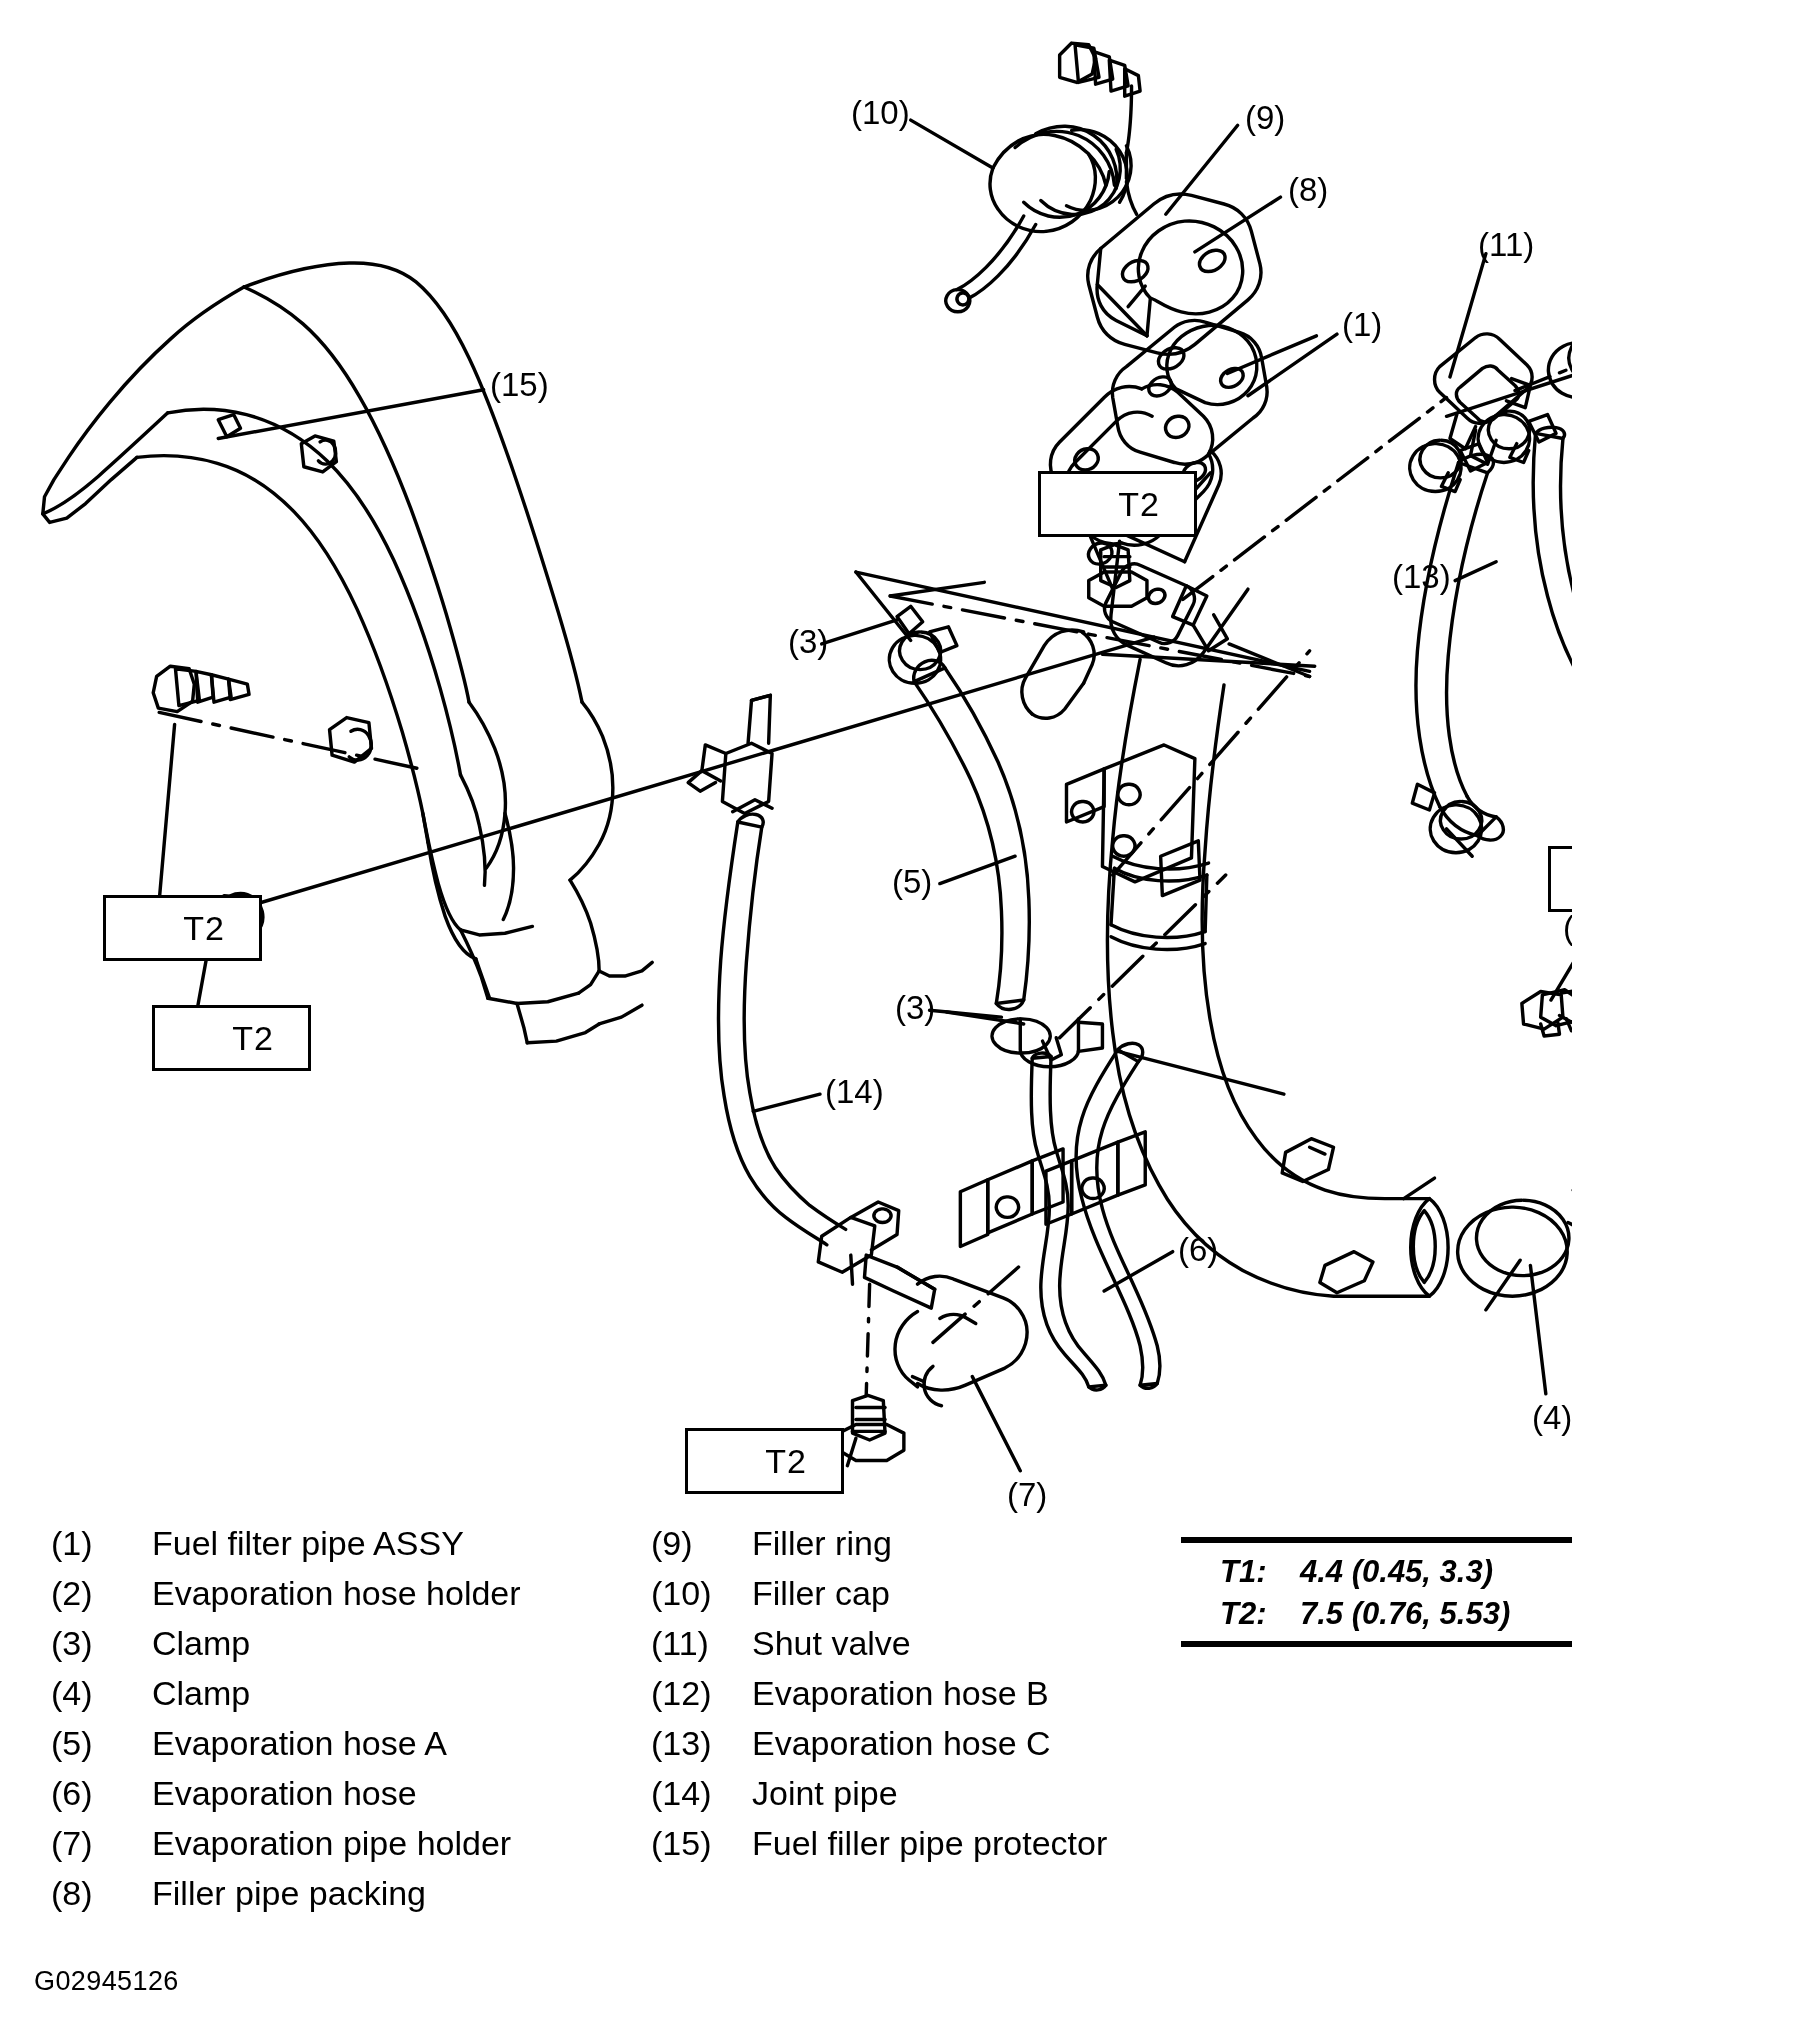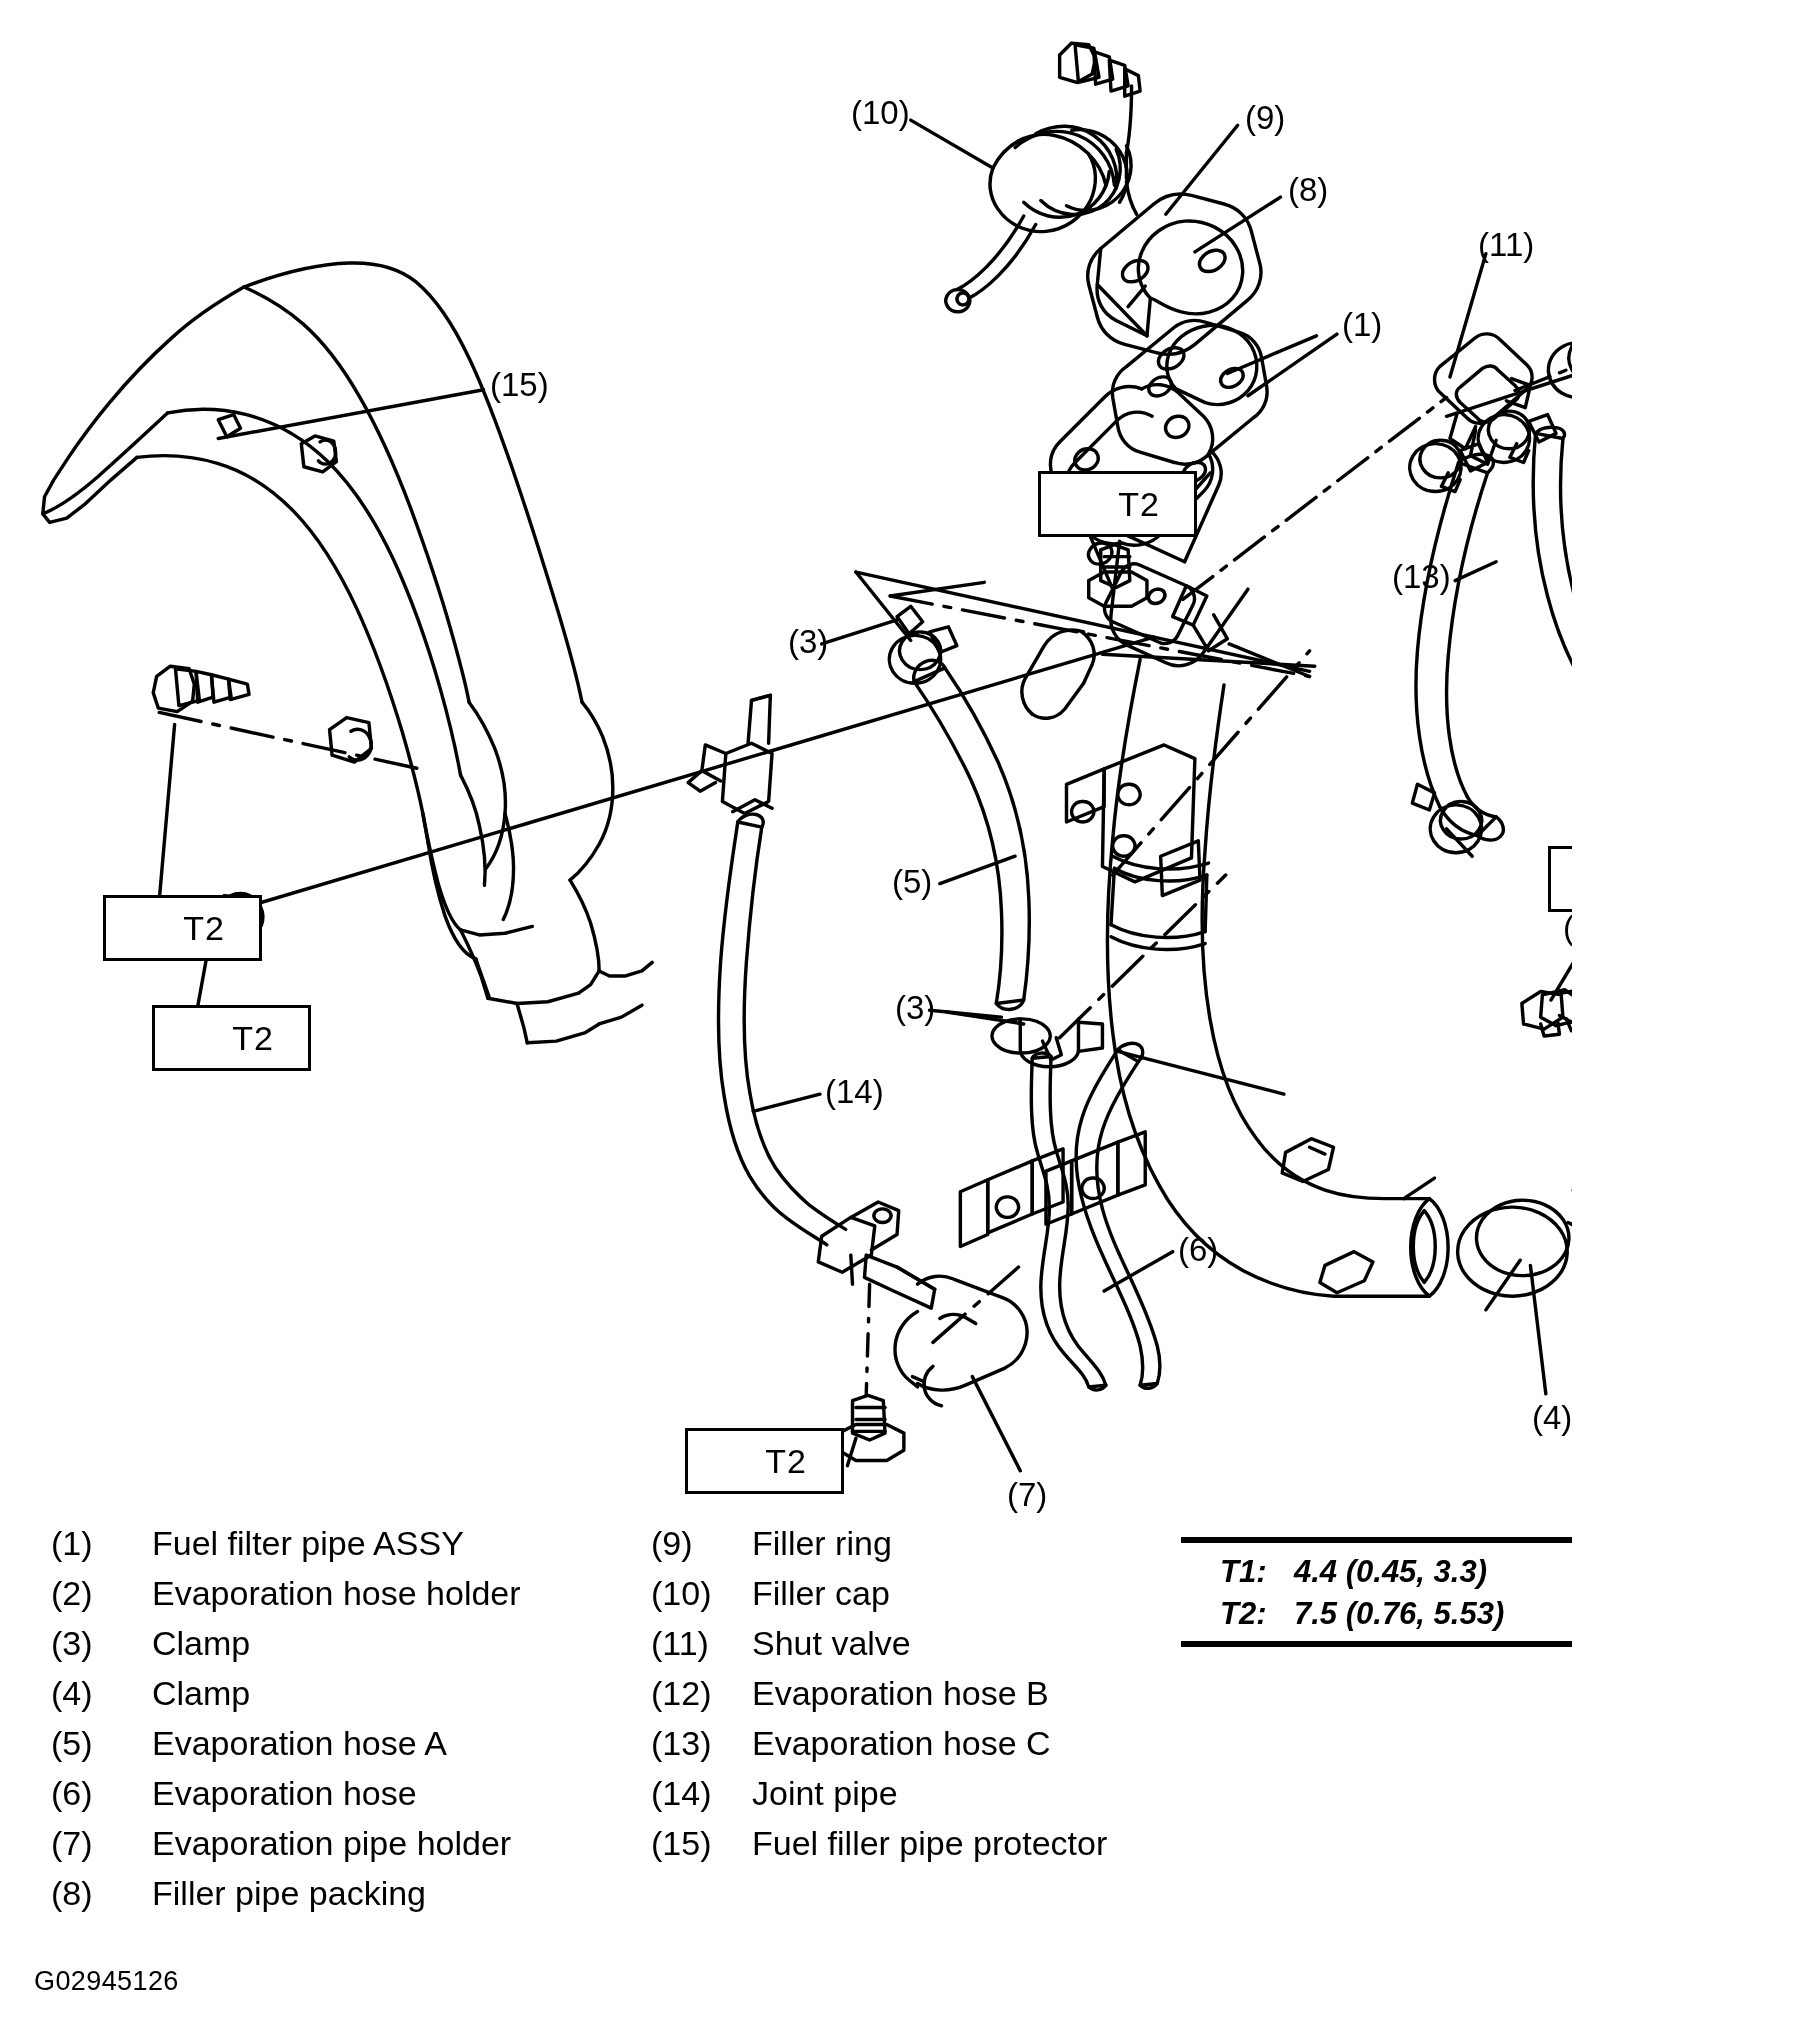--- a/index.html
+++ b/index.html
@@ -17,21 +17,21 @@
   .legcol.a{left:51px;width:531px;}
   .legcol.b{left:651px;width:479px;}
   .legrow{display:flex;align-items:baseline;height:50px;font-size:34px;}
   .legnum{width:101px;flex:0 0 101px;}
   .legtxt{flex:1 1 auto;}
   #gcode{position:absolute;left:34px;top:1936px;font-size:27px;letter-spacing:0.4px;margin-top:30px;}
   
   #torque{position:absolute;left:1181px;top:1537px;width:599px;
           border-top:6px solid #000;border-bottom:6px solid #000;padding:5.1px 0 8.6px 0;}
   #torque .ttitle{font-size:31px;font-style:italic;font-weight:bold;padding:6.8px 0 3.4px 8.6px;white-space:nowrap;}
-  #torque .trow{font-size:31px;font-style:italic;font-weight:bold;padding:6px 0 0 39px;display:flex;}
+  #torque .trow{font-size:31px;font-style:italic;font-weight:bold;padding:6px 0 0 39px;display:flex;gap:6px;}
   #torque .tkey{width:74px;flex:0 0 74px;}
 </style>
 </head>
 <body>
 
 <div id="sheet">
 
   <svg class="art" viewBox="0 0 2124 2364">
     <g fill="none" stroke="#000" stroke-width="4" stroke-linecap="round" stroke-linejoin="round">
 

